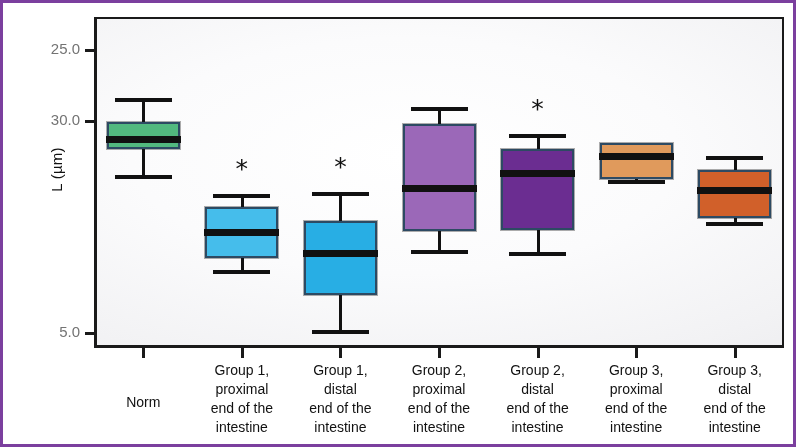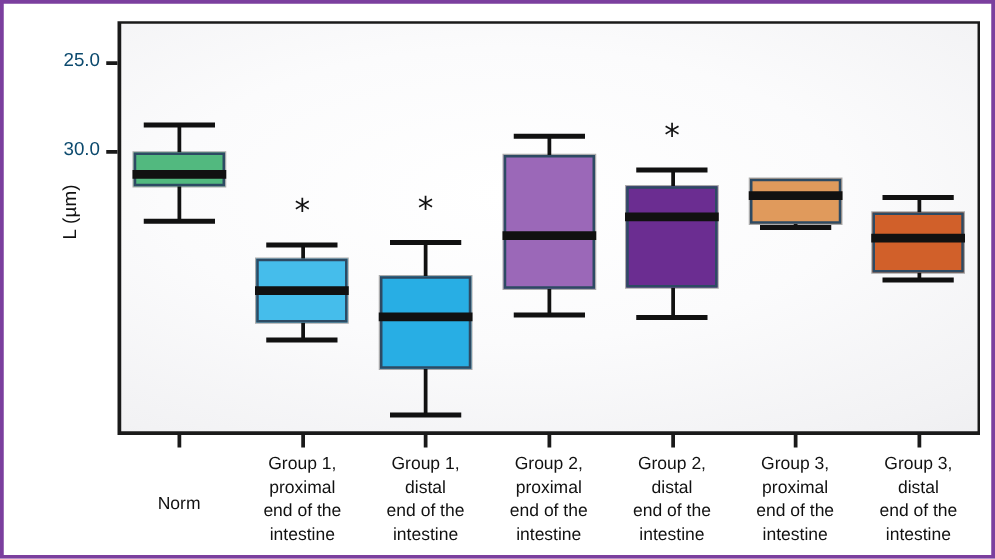--- a/index.html
+++ b/index.html
@@ -47,21 +47,21 @@
     white-space: nowrap;
   }
   .ytick {
     position: absolute;
     right: 0;
     width: 90px;
     height: 20px;
     margin-top: -10px;
     text-align: right;
     font-size: 15px;
-    color: #0c4a6e;
+    color: #737373;
   }
   .ytick > span { padding-right: 14px; display: inline-block; }
   .ytick::after {
     content: "";
     position: absolute;
     right: 0;
     top: 9px;
     width: 9px;
     height: 3px;
     background: #1a1a1a;
@@ -129,20 +129,21 @@
 </head>
 <body>
 
 <div id="root">
 
   <div id="plot-area"></div>
 
   <div id="y-axis-label">L (µm)</div>
 
   <div id="ytick-holder">
+      <div class="ytick" style="top: 330px;"><span>5.0</span></div>
       <div class="ytick" style="top: 117.75px;"><span>30.0</span></div>
       <div class="ytick" style="top: 47px;"><span>25.0</span></div>
     </div>
 
   <div id="overlay">
       <div class="wline" style="left: 140.286px; top: 96.525px; height: 22.64px;"></div>
       <div class="wcap" style="left: 111.786px; top: 94.525px; width: 57px;"></div>
       <div class="wline" style="left: 140.286px; top: 146.05px; height: 28.3px;"></div>
       <div class="wcap" style="left: 111.786px; top: 172.35px; width: 57px;"></div>
       <div class="box" title="Norm" style="left: 103.786px; top: 119.165px; width: 73px; height: 26.885px; background: rgb(82, 185, 127);"></div>

